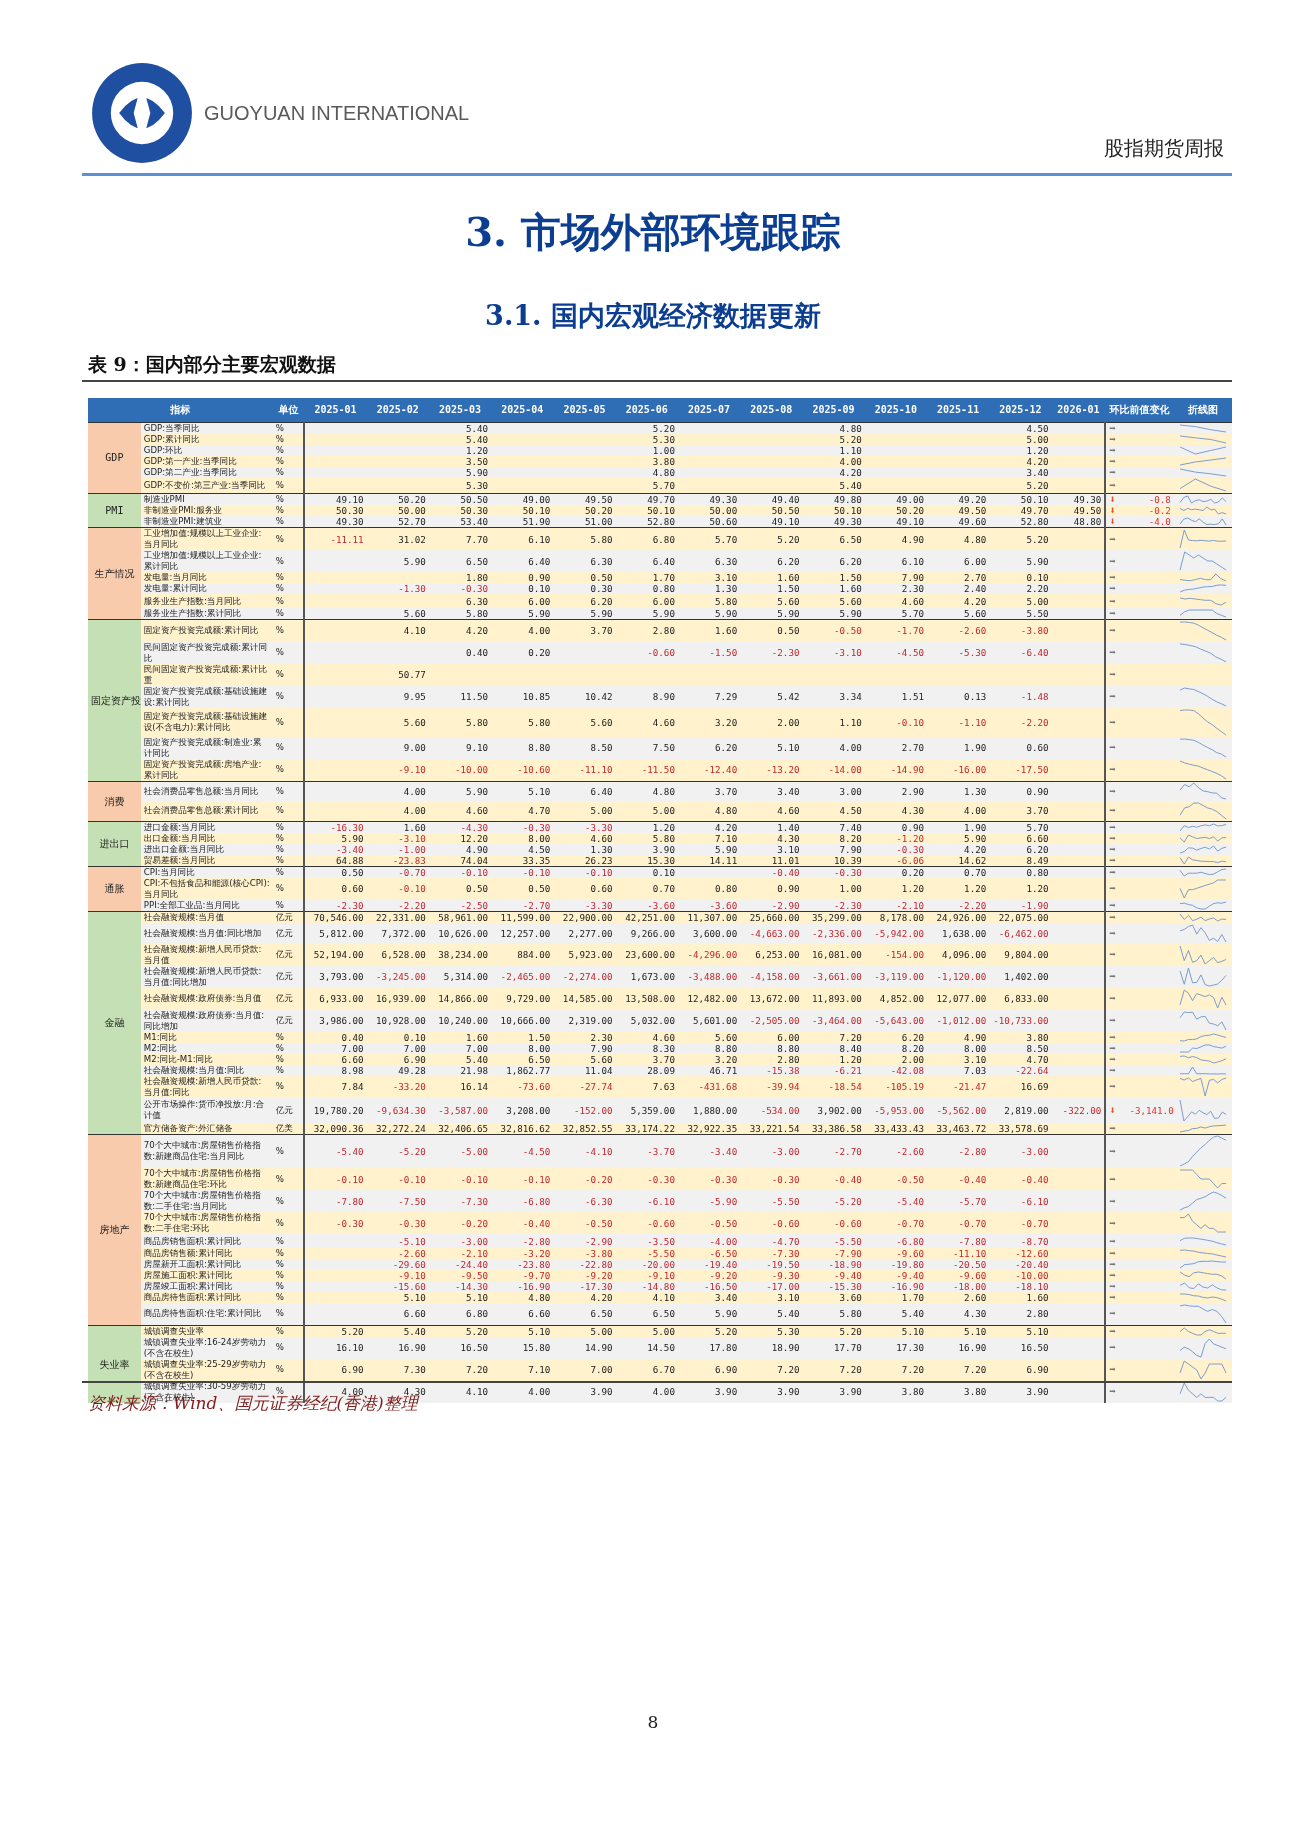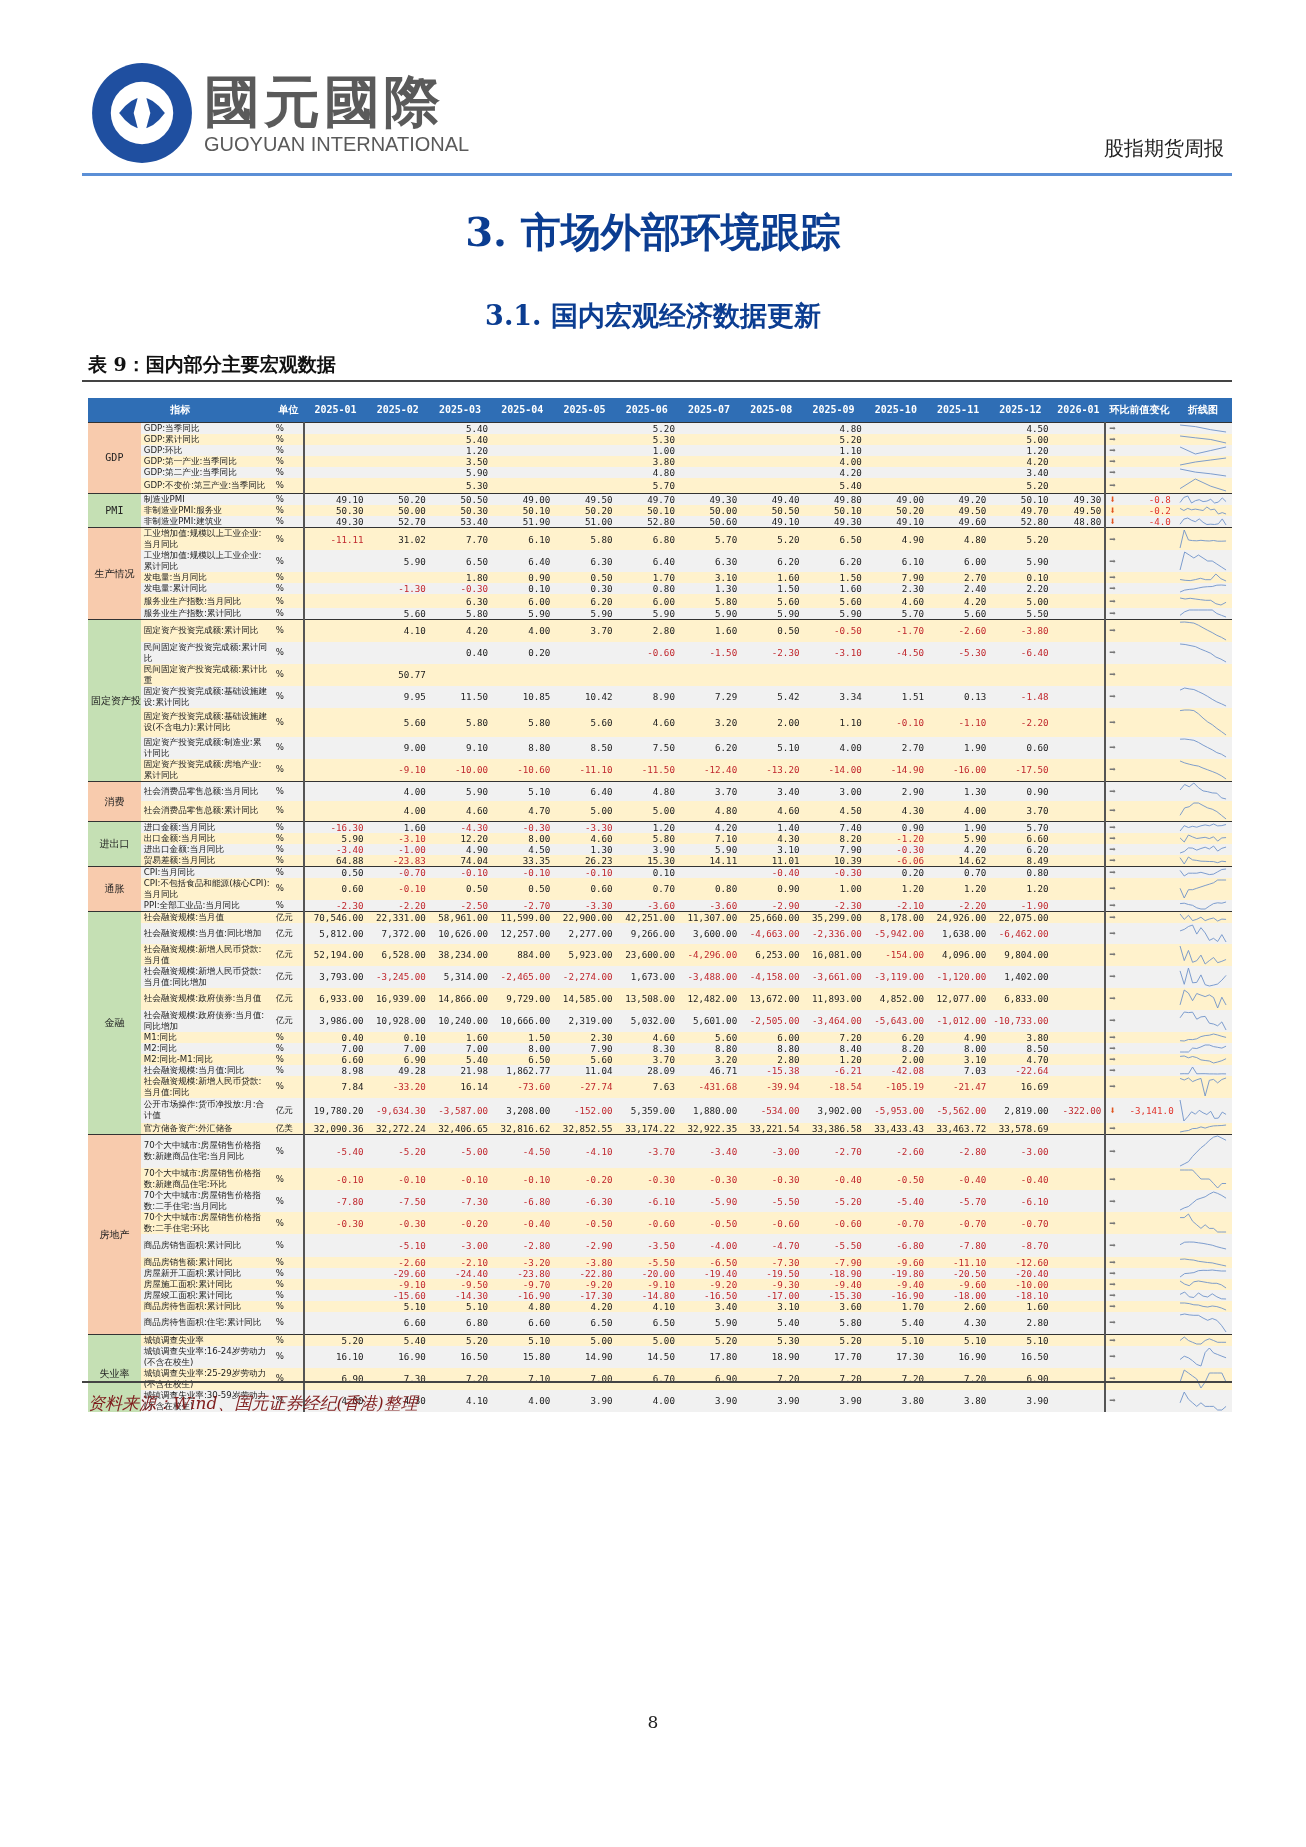--- a/index.html
+++ b/index.html
@@ -55,21 +55,20 @@
 <div class="header">
   <div class="logo-wrap">
     <svg class="logo-mark" viewBox="0 0 100 100">
       <circle cx="50" cy="50" r="48" fill="#1f4fa0"></circle>
       <path d="M50 2 A48 48 0 0 1 50 98 A30 30 0 0 0 50 2 Z" fill="#5fa8e6"></path>
       <circle cx="50" cy="50" r="30" fill="#ffffff"></circle>
       <path d="M28 50 Q50 20 72 50 Q50 80 28 50 Z" fill="#1f4fa0"></path>
       <path d="M50 20 L58 50 L50 80 L42 50 Z" fill="#ffffff"></path>
     </svg>
     <div class="logo-text">
-      <div class="logo-cn">國元國際</div>
       <div class="logo-en">GUOYUAN INTERNATIONAL</div>
     </div>
   </div>
   <div class="report-type">股指期货周报</div>
 </div>
 <div class="header-rule"></div>
 
 <div class="h1">3. 市场外部环境跟踪</div>
 <div class="h2">3.1. 国内宏观经济数据更新</div>
 <div class="caption">表 9：国内部分主要宏观数据</div>
@@ -1270,21 +1269,21 @@
           <td class="row num neg">-0.70</td>
           <td class="row num"></td>
           <td class="row arrow"><span class="arrow-right">➡</span></td>
           <td class="row chg"></td>
           <td class="row">
             <svg class="spark" viewBox="0 0 50 20" height="20">
               <polyline points="2.0,4.6 6.2,4.6 10.4,1.0 14.5,8.2 18.7,11.8 22.9,15.4 27.1,11.8 31.3,15.4 35.5,15.4 39.6,19.0 43.8,19.0 48.0,19.0" fill="none" stroke="#6f93c9" stroke-width="0.9"></polyline>
             </svg>
           </td>
         </tr>
-        <tr class="odd" style="height: 23px;">
+        <tr class="odd" style="height: 14px;">
           <td class="row name">商品房销售面积:累计同比</td>
           <td class="row unit">%</td>
           <td class="row num first-data"></td>
           <td class="row num neg">-5.10</td>
           <td class="row num neg">-3.00</td>
           <td class="row num neg">-2.80</td>
           <td class="row num neg">-2.90</td>
           <td class="row num neg">-3.50</td>
           <td class="row num neg">-4.00</td>
           <td class="row num neg">-4.70</td>

